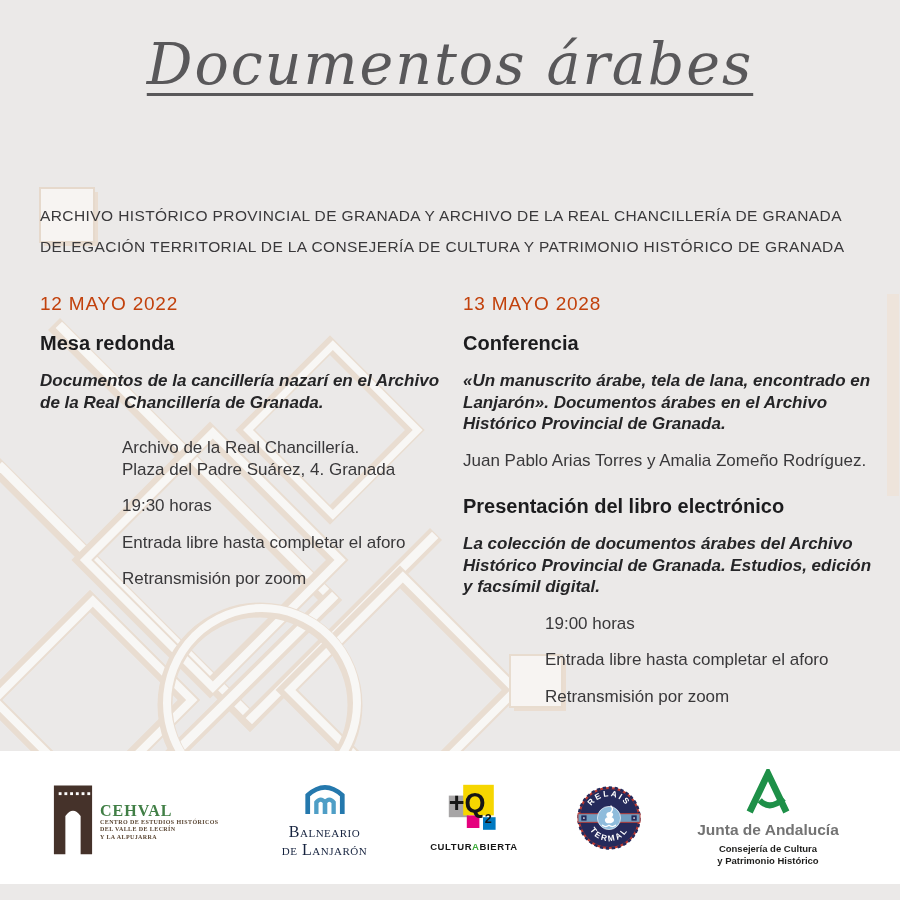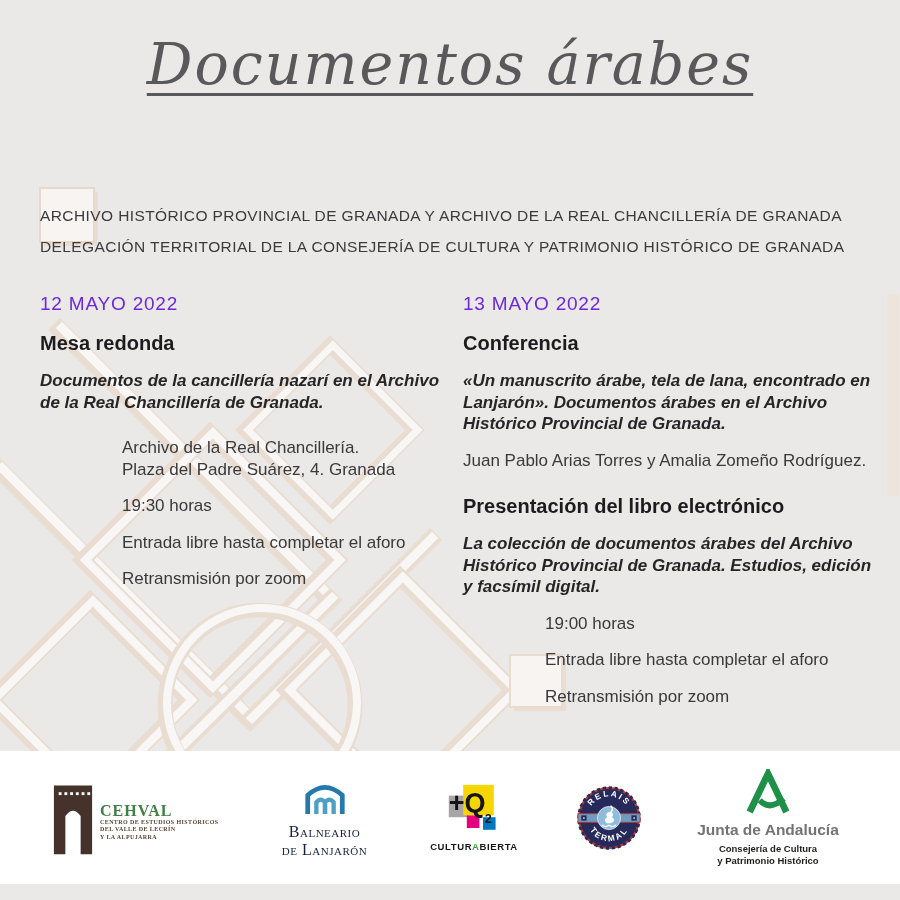--- a/index.html
+++ b/index.html
@@ -16,21 +16,21 @@
   .title .tline{text-decoration:underline;text-decoration-thickness:3px;text-underline-offset:9px;}
 
   
   .orgs{position:absolute;top:200px;left:40px;right:30px;color:#3a393b;
         font-size:15.5px;letter-spacing:.4px;line-height:31px;}
 
   
   .col{position:absolute;top:293px;color:#3a393b;}
   .col-left{left:40px;width:402px;}
   .col-right{left:463px;width:414px;}
-  .date{font-size:19px;letter-spacing:.8px;color:#6d28d9;margin:0 0 17px 0;font-weight:400;}
+  .date{font-size:19px;letter-spacing:.8px;color:#c2410c;margin:0 0 17px 0;font-weight:400;}
   .etype{font-size:20px;font-weight:700;color:#1c1c1e;margin:0 0 15px 0;}
   .ttitle{font-size:17px;font-weight:700;font-style:italic;color:#252527;line-height:21.5px;margin:8px 0 15px 0;}
   .body-p{font-size:17px;line-height:21.5px;margin:0 0 15px 0;color:#39383a;}
   .venue{margin:24px 0 15px 82px;}
   .venue .body-p{margin-bottom:0;}
   .indent{margin-left:82px;}
   .gap-lg{margin-top:24px;}
 
   
   .footer{position:absolute;left:0;bottom:16px;width:900px;height:133px;background:#ffffff;
@@ -114,21 +114,21 @@
       <div class="venue">
         <p class="body-p">Archivo de la Real Chancillería.</p>
         <p class="body-p">Plaza del Padre Suárez, 4. Granada</p>
       </div>
       <p class="body-p indent">19:30 horas</p>
       <p class="body-p indent">Entrada libre hasta completar el aforo</p>
       <p class="body-p indent">Retransmisión por zoom</p>
     </div>
 
     <div class="col col-right">
-      <p class="date">13 MAYO 2022</p>
+      <p class="date">13 MAYO 2028</p>
       <p class="etype">Conferencia</p>
       <p class="ttitle">«Un manuscrito árabe, tela de lana, encontrado en Lanjarón». Documentos árabes en el Archivo Histórico Provincial de Granada.</p>
       <p class="body-p">Juan Pablo Arias Torres y Amalia Zomeño Rodríguez.</p>
       <p class="etype gap-lg">Presentación del libro electrónico</p>
       <p class="ttitle">La colección de documentos árabes del Archivo Histórico Provincial de Granada. Estudios, edición y facsímil digital.</p>
       <p class="body-p indent">19:00 horas</p>
       <p class="body-p indent">Entrada libre hasta completar el aforo</p>
       <p class="body-p indent">Retransmisión por zoom</p>
     </div>
 

